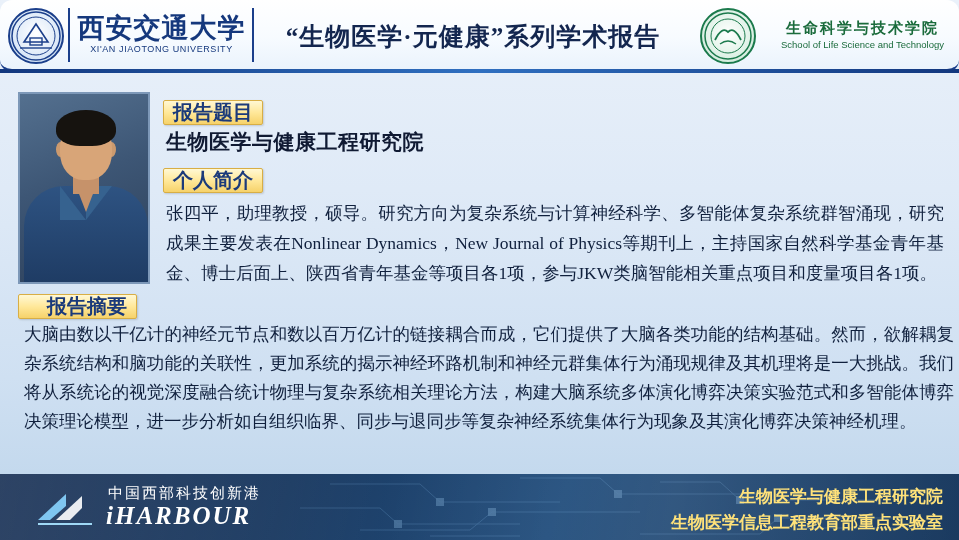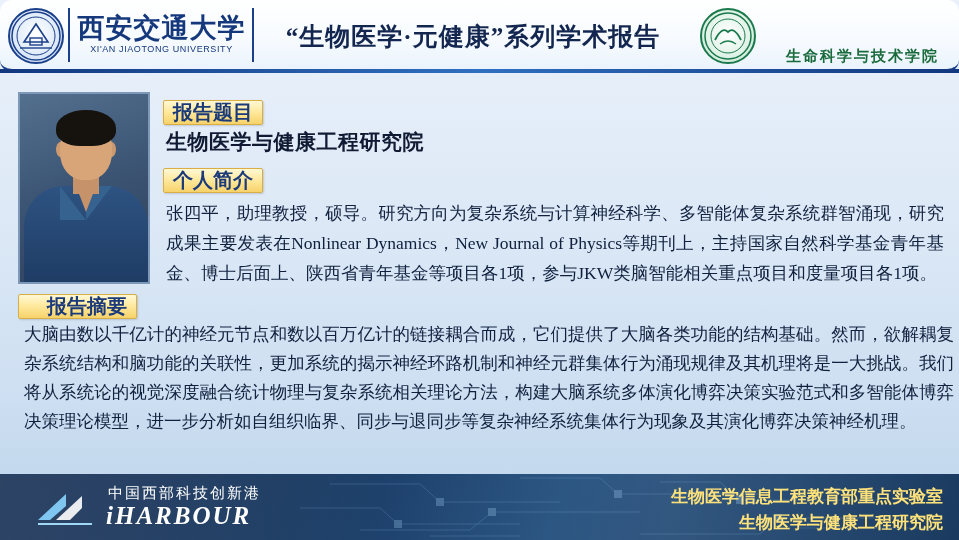--- a/index.html
+++ b/index.html
@@ -100,21 +100,20 @@
     text-align: center;
   }
   .lifesci-name .cn {
     font-family: "Liberation Serif", serif;
     font-weight: bold;
     font-size: 15px;
     color: #1a6b3c;
     letter-spacing: 2px;
     line-height: 20px;
     white-space: nowrap;
-    margin-top: 28px;
   }
   .lifesci-name .en {
     font-size: 9.5px;
     color: #1a6b3c;
     line-height: 14px;
     white-space: nowrap;
   }
 
   
   .photo-frame {
@@ -325,20 +324,21 @@
     <div class="lifesci-logo">
       <svg width="52" height="52" viewBox="0 0 52 52">
         <circle cx="26" cy="26" r="23" fill="none" stroke="#1b7a4c" stroke-width="1.5"></circle>
         <circle cx="26" cy="26" r="17" fill="none" stroke="#1b7a4c" stroke-width="1"></circle>
         <path d="M13 30 Q20 16 26 22 Q32 16 39 30" fill="none" stroke="#1b7a4c" stroke-width="1.8"></path>
         <path d="M18 34 Q26 28 34 34" fill="none" stroke="#1b7a4c" stroke-width="1.4"></path>
       </svg>
     </div>
     <div class="lifesci-name">
       <div class="cn">生命科学与技术学院</div>
+      <div class="en">School of Life Science and Technology</div>
     </div>
   </div>
   <div class="header-underline"></div>
 
   <div class="photo-frame">
     <div class="photo-bg"></div>
     <div class="p-body"></div>
     <div class="p-collar-l"></div>
     <div class="p-collar-r"></div>
     <div class="p-neck"></div>
@@ -384,17 +384,17 @@
 
   <svg class="harbour-mark" viewBox="0 0 62 42">
     <path d="M2 34 L30 8 L30 20 L14 34 Z" fill="#7fc6f0"></path>
     <path d="M20 34 L46 10 L46 22 L34 34 Z" fill="#ffffff" opacity="0.9"></path>
     <path d="M2 38 L56 38" stroke="#9fd8f5" stroke-width="2"></path>
   </svg>
   <div class="harbour-cn">中国西部科技创新港</div>
   <div class="harbour-en">iHARBOUR</div>
 
   <div class="footer-right">
+    <div>生物医学与健康工程研究院</div>
     <div>生物医学信息工程教育部重点实验室</div>
-    <div>生物医学与健康工程研究院</div>
   </div>
 
 </div>
 
 </body></html>

